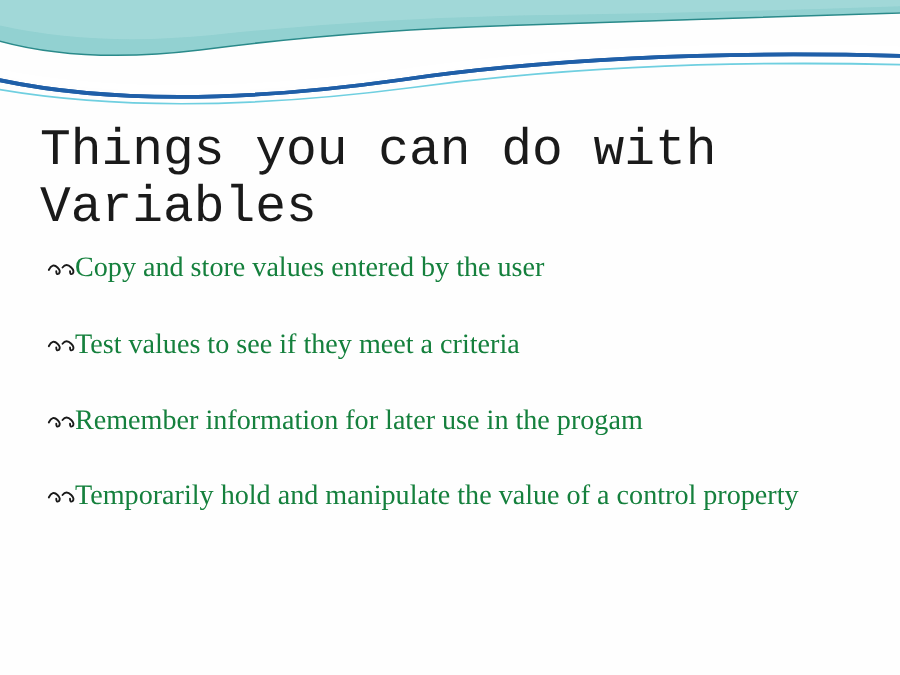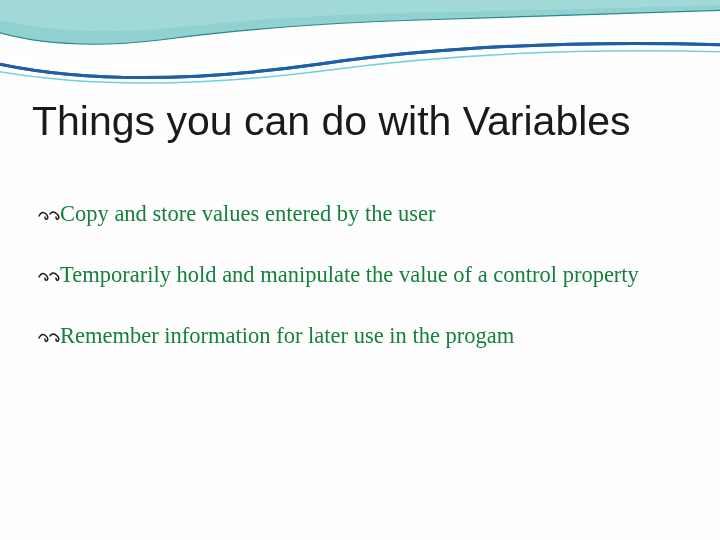--- a/index.html
+++ b/index.html
@@ -17,21 +17,21 @@
     top: 0;
     left: 0;
     width: 720px;
     height: 90px;
     overflow: hidden;
   }
   .title {
     position: absolute;
     top: 98px;
     left: 32px;
-    font-family: Liberation Sans, sans-serif;
+    font-family: Liberation Mono, monospace;
     font-size: 41px;
     font-weight: 400;
     color: #1a1a1a;
   }
   .content {
     position: absolute;
     top: 168px;
     left: 38px;
     right: 40px;
   }
@@ -75,17 +75,20 @@
 </div>
 
 <div class="title">Things you can do with Variables</div>
 
 <div class="content">
   <div class="bullet-item"><span class="bullet-icon"><svg width="22" height="16" viewBox="0 0 22 16" style="vertical-align:-2px">
           <path d="M1 9 Q4 3 8 7 Q11 10 9 12 Q7 13 7 10 M12 7 Q15 3 19 7 Q22 10 20 12 Q18 13 18 10" fill="none" stroke="#1a1a1a" stroke-width="1.5" stroke-linecap="round"></path>
         </svg></span><span>Copy and store values entered by the user</span></div>
   <div class="bullet-item"><span class="bullet-icon"><svg width="22" height="16" viewBox="0 0 22 16" style="vertical-align:-2px">
           <path d="M1 9 Q4 3 8 7 Q11 10 9 12 Q7 13 7 10 M12 7 Q15 3 19 7 Q22 10 20 12 Q18 13 18 10" fill="none" stroke="#1a1a1a" stroke-width="1.5" stroke-linecap="round"></path>
-        </svg></span><span>Temporarily hold and manipulate the value of a control property</span></div>
+        </svg></span><span>Test values to see if they meet a criteria</span></div>
   <div class="bullet-item"><span class="bullet-icon"><svg width="22" height="16" viewBox="0 0 22 16" style="vertical-align:-2px">
           <path d="M1 9 Q4 3 8 7 Q11 10 9 12 Q7 13 7 10 M12 7 Q15 3 19 7 Q22 10 20 12 Q18 13 18 10" fill="none" stroke="#1a1a1a" stroke-width="1.5" stroke-linecap="round"></path>
         </svg></span><span>Remember information for later use in the progam</span></div>
+  <div class="bullet-item"><span class="bullet-icon"><svg width="22" height="16" viewBox="0 0 22 16" style="vertical-align:-2px">
+          <path d="M1 9 Q4 3 8 7 Q11 10 9 12 Q7 13 7 10 M12 7 Q15 3 19 7 Q22 10 20 12 Q18 13 18 10" fill="none" stroke="#1a1a1a" stroke-width="1.5" stroke-linecap="round"></path>
+        </svg></span><span>Temporarily hold and manipulate the value of a control property</span></div>
 </div>
 
 </body></html>

